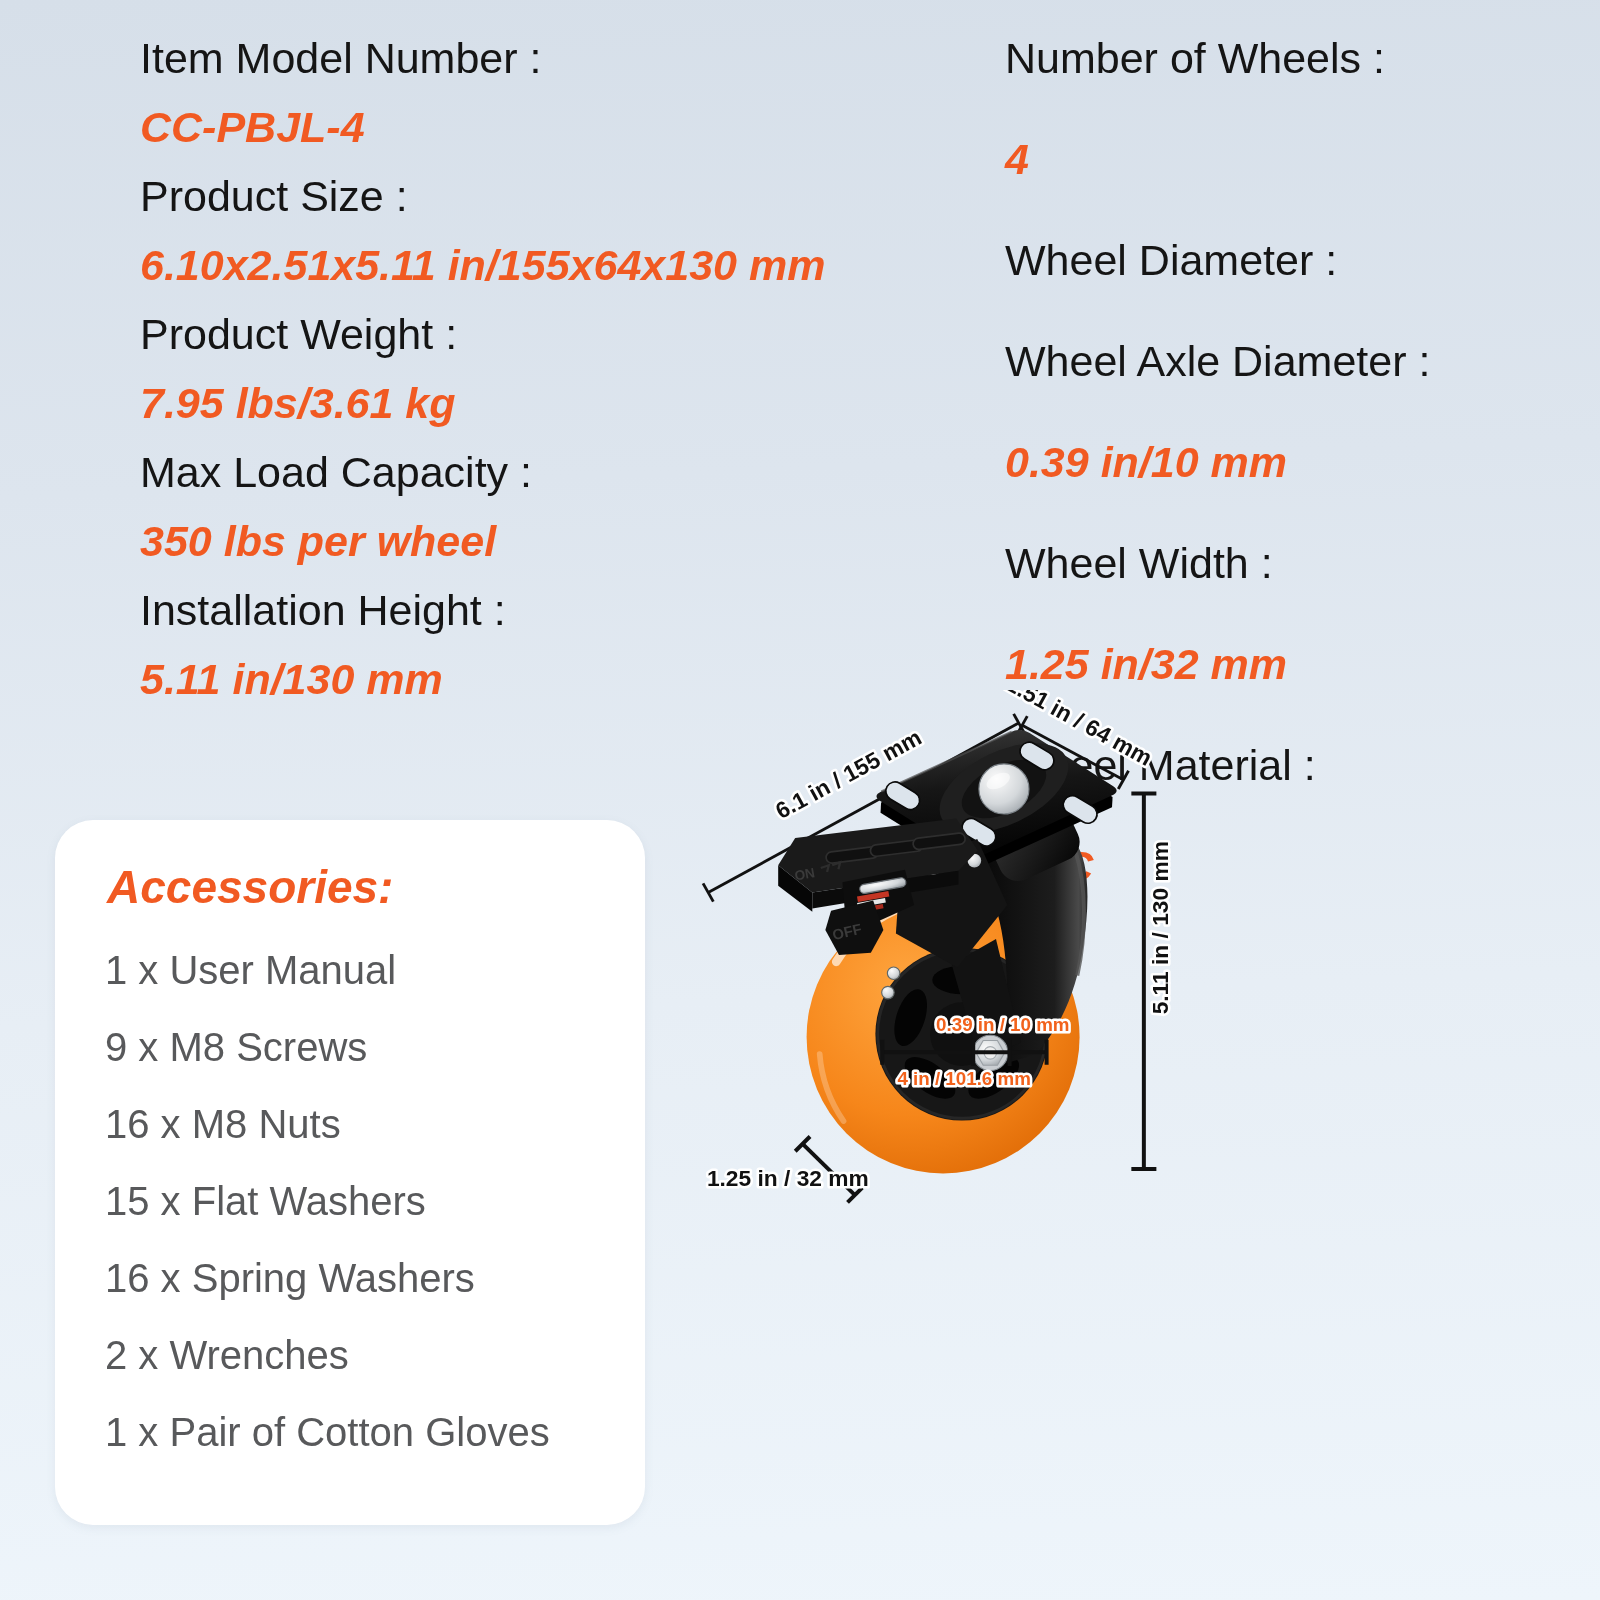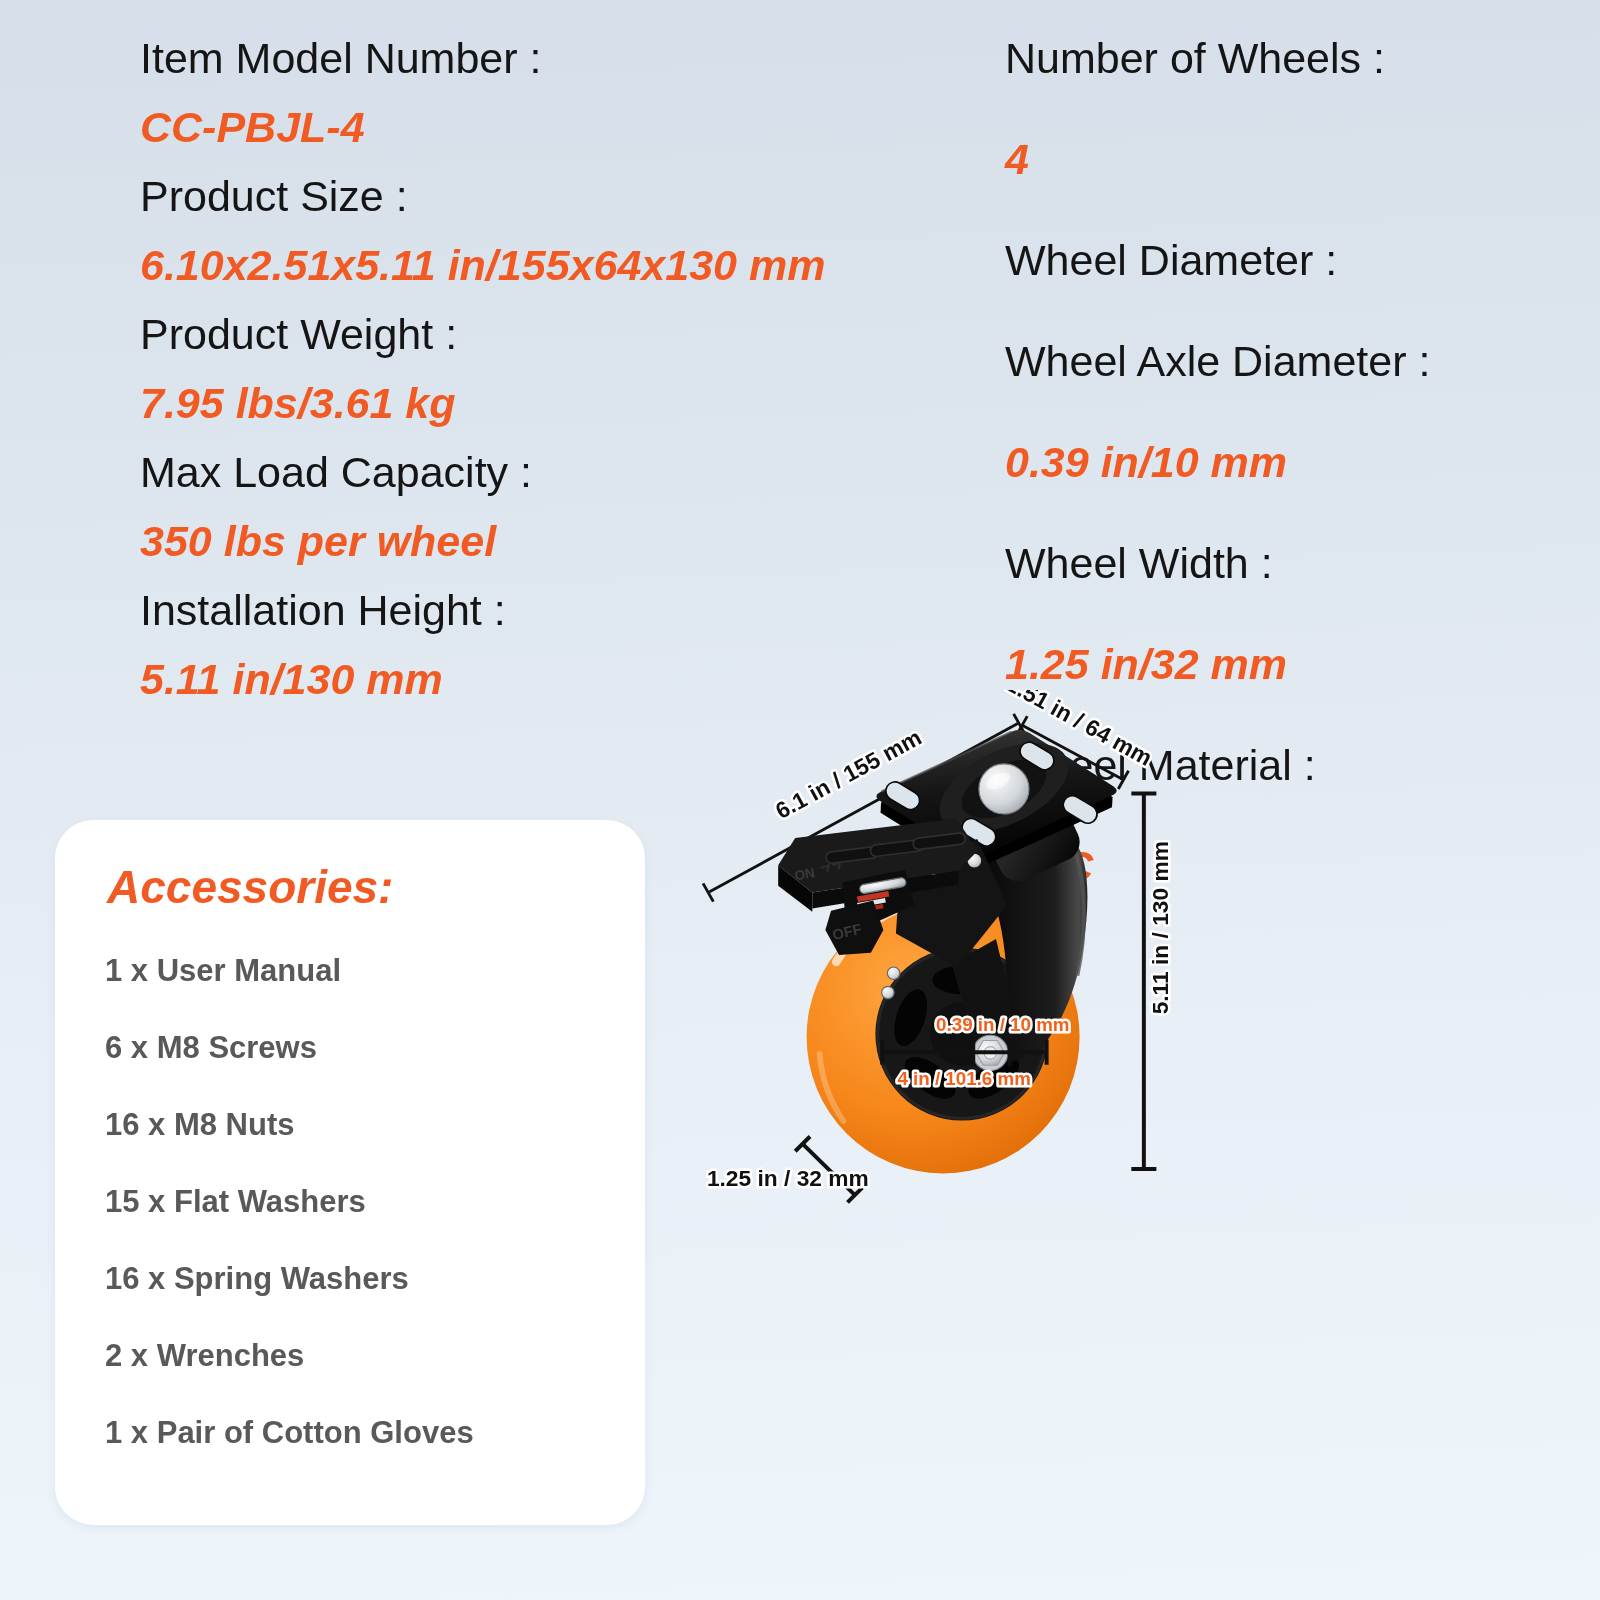--- a/index.html
+++ b/index.html
@@ -15,21 +15,21 @@
   #col-left{left:140px;}
   #col-right{left:1005px;gap:32px;}
   #acc-card{
     position:absolute;left:55px;top:820px;width:565px;height:705px;
     background:#ffffff;border-radius:38px;box-shadow:0 3px 10px rgba(110,130,150,0.10);padding-left:25px;
   }
   #acc-title{
     position:absolute;left:52px;top:40px;font-size:46px;font-weight:bold;font-style:italic;color:#f15a22;
   }
   #acc-list{position:absolute;left:50px;top:112px;list-style:none;margin:0;padding:0;}
-  #acc-list li{height:77px;line-height:77px;font-size:31px;color:#58595b;white-space:nowrap;font-weight:bold;}
+  #acc-list li{height:77px;line-height:77px;font-size:40px;color:#58595b;white-space:nowrap;}
   #caster-svg{position:absolute;left:690px;top:690px;}
   .dim-line{stroke:#111111;stroke-width:5;fill:none;}
   .dim-line-bold{stroke:#111111;stroke-width:7;fill:none;}
   text.dim-black{
     font-family:"Liberation Sans",sans-serif;font-weight:bold;font-size:40px;fill:#111111;
     stroke:#ffffff;stroke-width:9;paint-order:stroke;stroke-linejoin:round;text-anchor:middle;
   }
   text.dim-orange{
     font-family:"Liberation Sans",sans-serif;font-weight:bold;font-size:33px;fill:#f2621c;
     stroke:#ffffff;stroke-width:9;paint-order:stroke;stroke-linejoin:round;text-anchor:middle;
@@ -65,21 +65,21 @@
     <div class="line spec-label">Wheel Width :</div>
     <div class="line spec-value">1.25 in/32 mm</div>
     <div class="line spec-label">Wheel Material :</div>
     <div class="line spec-value">PVC</div>
   </div>
 
   <div id="acc-card">
     <div id="acc-title">Accessories:</div>
     <ul id="acc-list">
       <li>1 x User Manual</li>
-      <li>6 x M8 Screws</li>
+      <li>9 x M8 Screws</li>
       <li>16 x M8 Nuts</li>
       <li>15 x Flat Washers</li>
       <li>16 x Spring Washers</li>
       <li>2 x Wrenches</li>
       <li>1 x Pair of Cotton Gloves</li>
     </ul>
   </div>
 
   <svg id="caster-svg" width="910" height="910" viewBox="690 690 1600 1600" style="width:910px;height:910px;" xmlns="http://www.w3.org/2000/svg">
     <svg x="690" y="690" width="910" height="910" viewBox="690 690 910 910">

